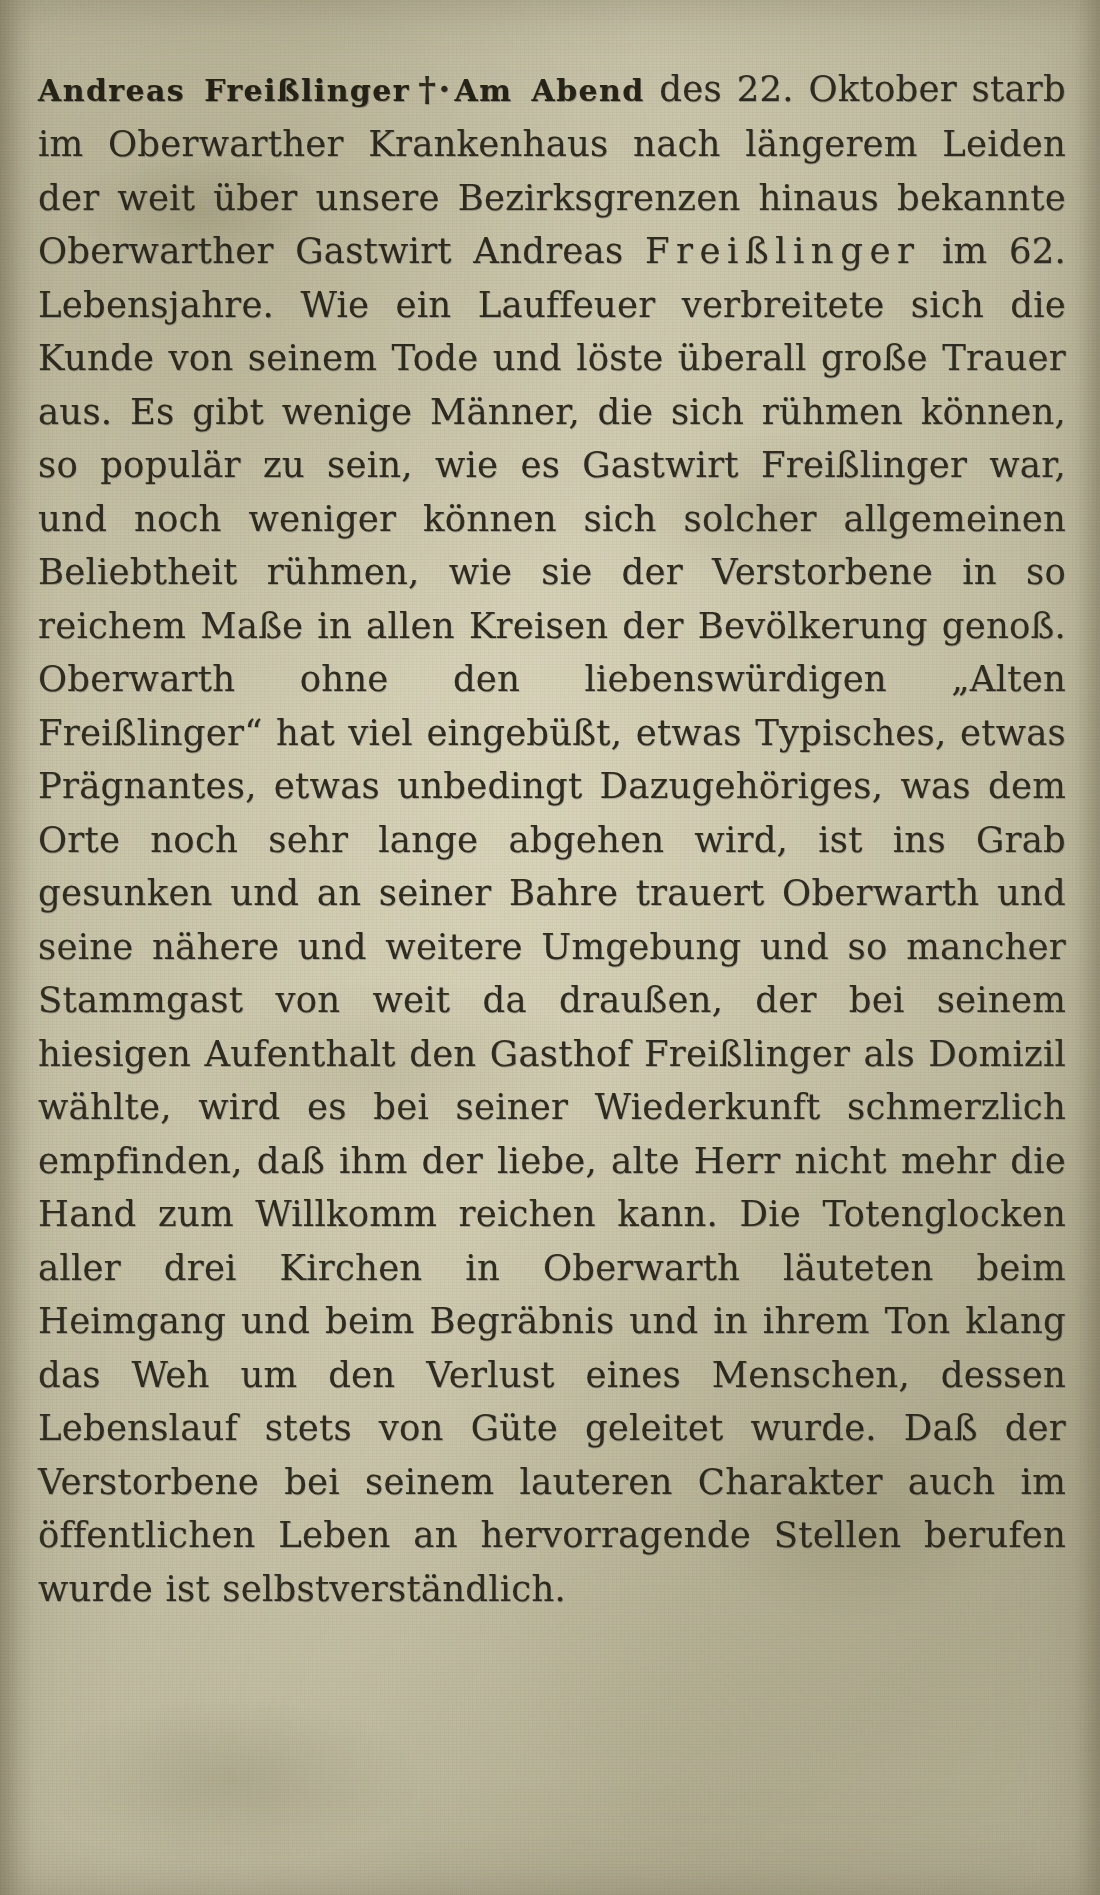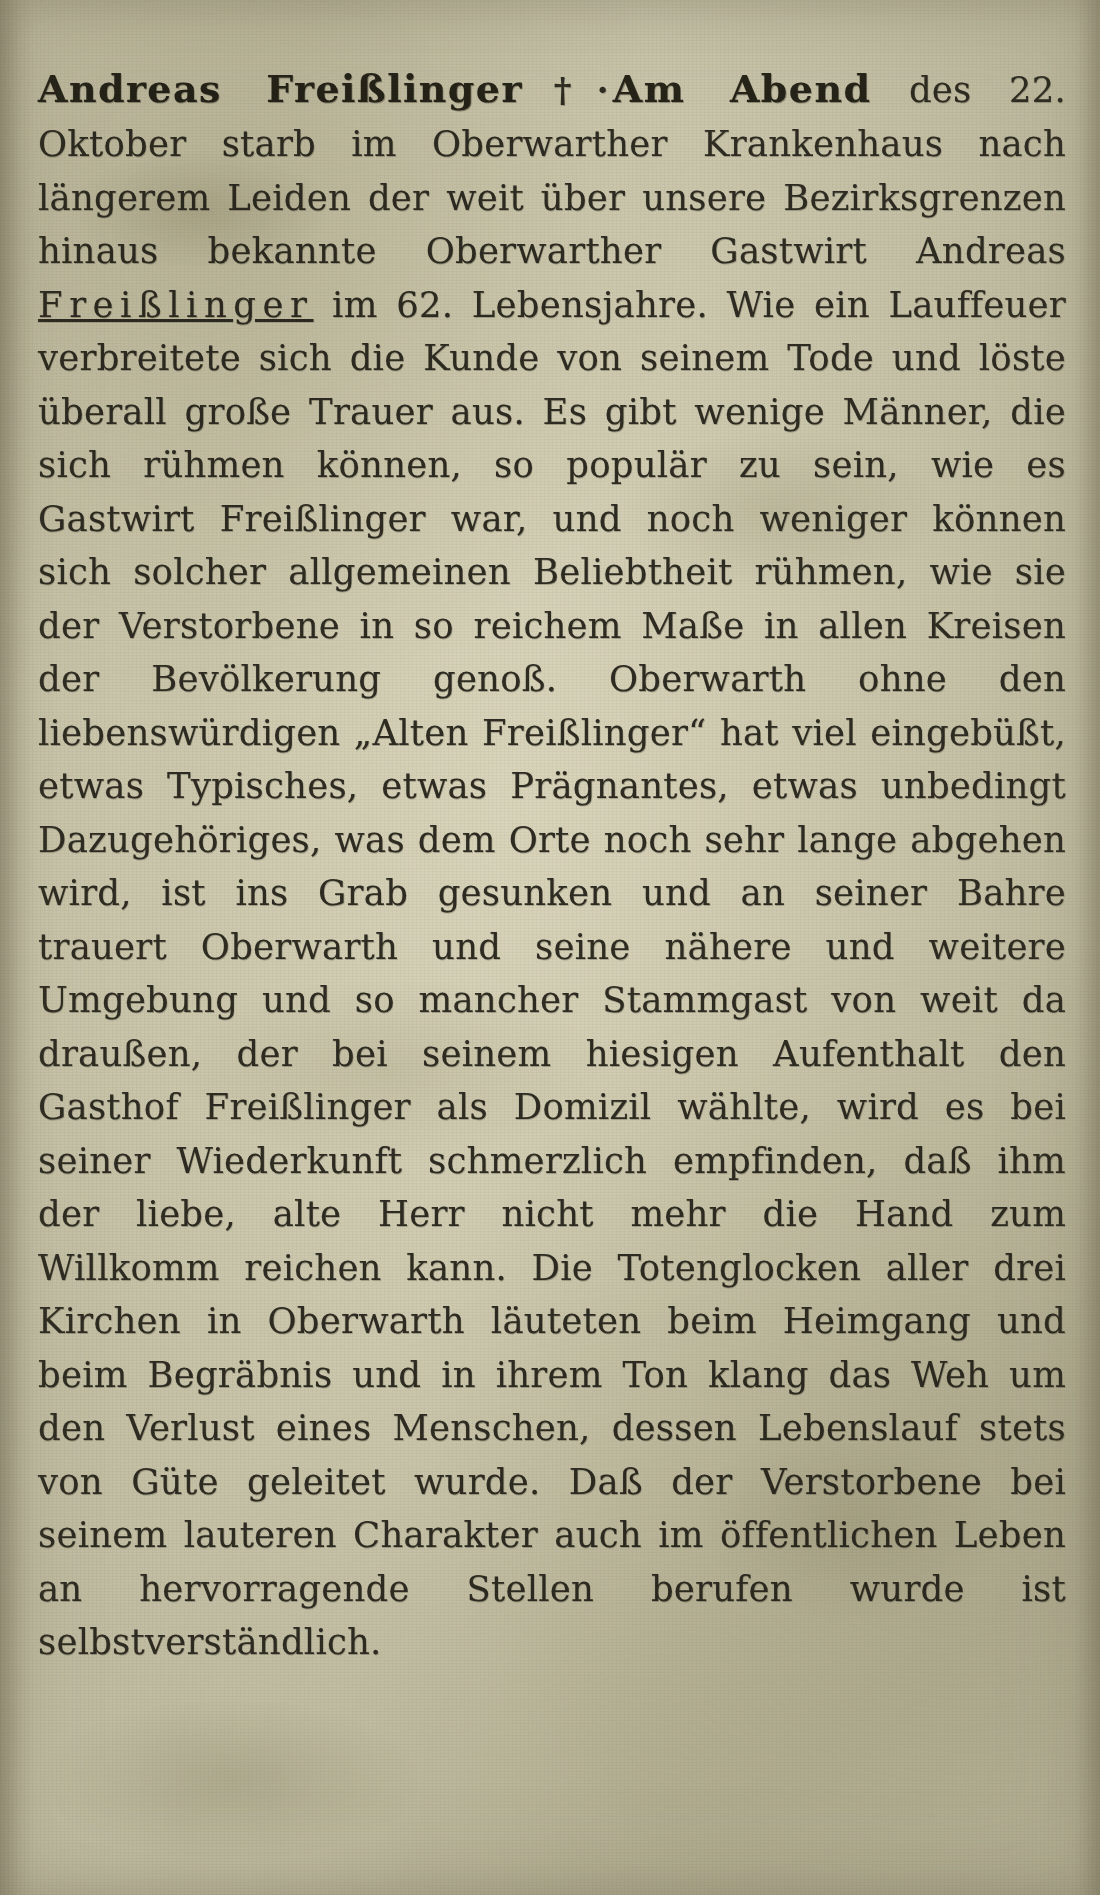--- a/index.html
+++ b/index.html
@@ -84,37 +84,36 @@
     letter-spacing: 0.2px;
     word-spacing: 1px;
     text-shadow:
       0.6px 0.5px 0 rgba(60,56,40,0.30),
       -0.4px 0.3px 0 rgba(90,86,64,0.18);
     hyphens: manual;
   }
 
   .headline {
     font-weight: bold;
-    font-size: 38px;
+    font-size: 30px;
     letter-spacing: 1.4px;
     word-spacing: 5px;
     color: #262419;
     text-shadow:
       0.8px 0.6px 0 rgba(50,46,32,0.38),
       -0.5px 0.4px 0 rgba(90,86,64,0.20);
   }
   .dagger {
     font-weight: bold;
     font-size: 34px;
     padding: 0 4px 0 6px;
   }
   .spaced-name {
     letter-spacing: 6.5px;
     word-spacing: 4px;
-    text-decoration: underline;
   }
 
   
   .blotch {
     position: absolute;
     border-radius: 50%;
     pointer-events: none;
     mix-blend-mode: multiply;
   }
   .b1 { left: 70px;  top: 150px; width: 260px; height: 120px; background: radial-gradient(ellipse at center, rgba(150,144,114,0.22), rgba(0,0,0,0) 70%); }

